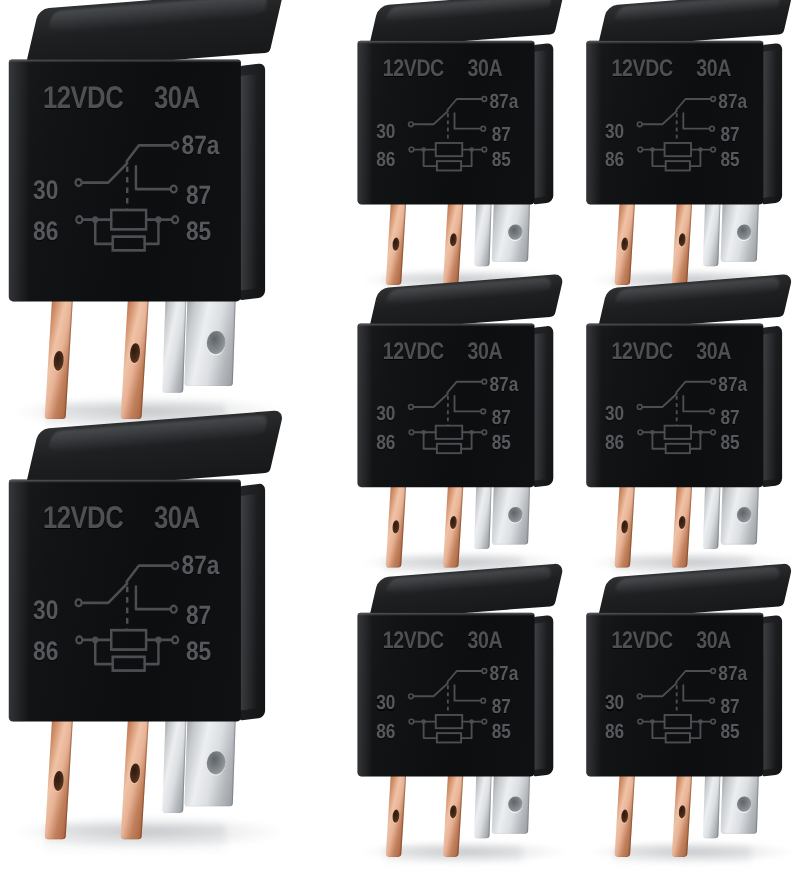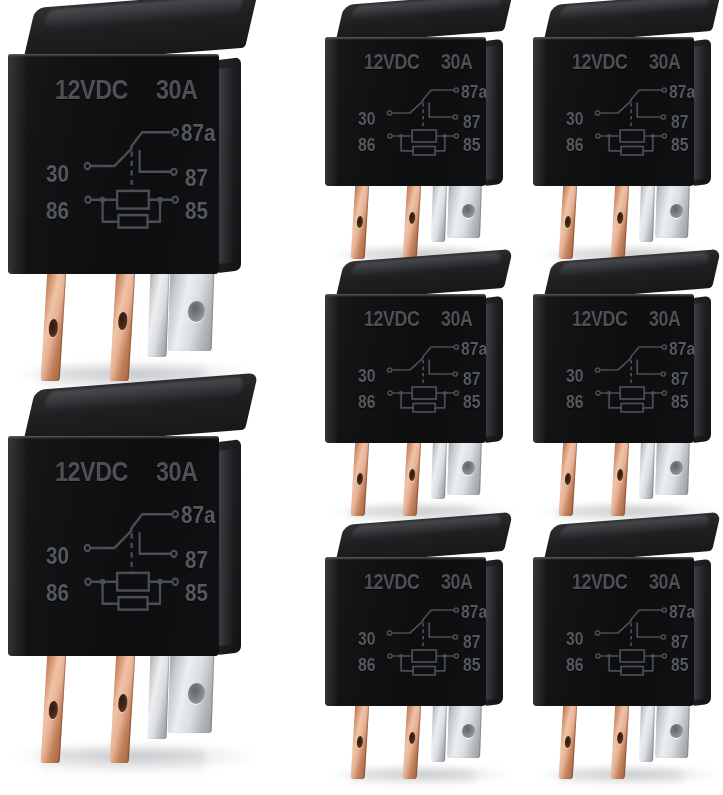--- a/index.html
+++ b/index.html
@@ -73,21 +73,21 @@
     position:absolute;
     background:linear-gradient(95deg,#242528 0%,#1a1b1d 55%,#121314 100%);
     border-radius:2px 6px 6px 2px;
   }
   .sideface .shine{
     position:absolute;left:0;top:4%;width:100%;height:92%;
     background:linear-gradient(90deg,rgba(130,134,140,.30),rgba(20,21,23,0) 70%);
   }
 
   
-  .print{position:absolute;left:16px;top:0;width:100%;height:100%;pointer-events:none;}
+  .print{position:absolute;left:0;top:0;width:100%;height:100%;pointer-events:none;}
   .label{
     position:absolute;
     color:#4e5054;
     font-family:"Liberation Sans Narrow","Liberation Sans",sans-serif;
     font-weight:700;
     letter-spacing:-0.02em;
     white-space:nowrap;
     transform-origin:left top;
     text-shadow:0 1px 0 rgba(0,0,0,.85);
   }

